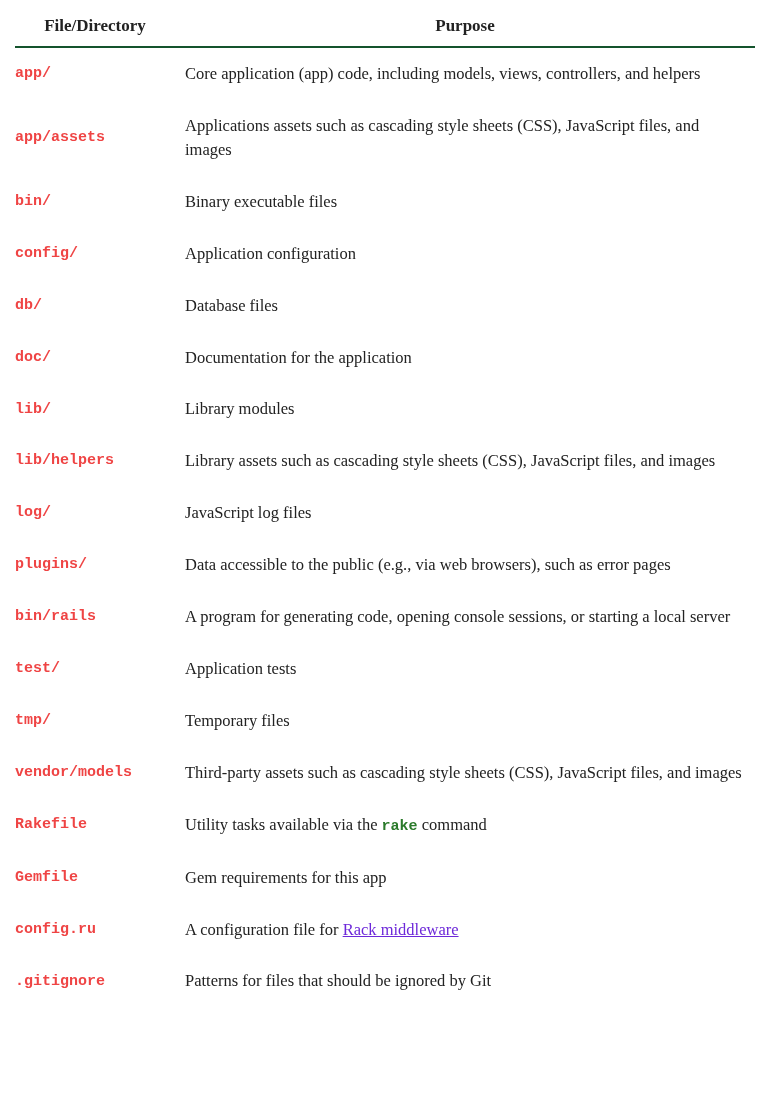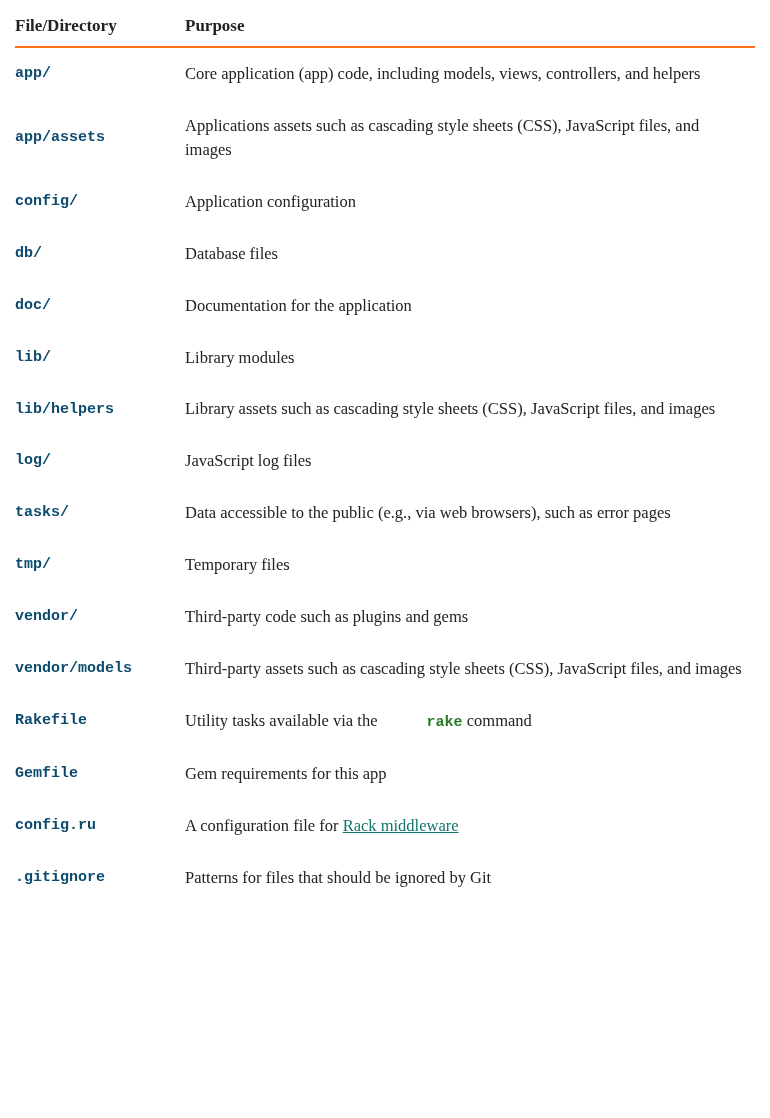--- a/index.html
+++ b/index.html
@@ -10,72 +10,75 @@
     color: #222;
     background: #fff;
     width: 770px;
   }
   table {
     border-collapse: collapse;
     width: 740px;
     margin: 10px 15px 30px 15px;
   }
   thead th {
-    text-align: left;
+    text-align: center;
     font-weight: bold;
     padding: 6px 10px 10px 0;
-    border-bottom: 2px solid #f97316;
+    border-bottom: 2px solid #14532d;
     font-size: 17px;
   }
   tbody td {
     padding: 14px 10px 14px 0;
     vertical-align: middle;
     font-size: 16.5px;
     line-height: 1.45;
   }
   td.file-col {
     width: 160px;
     font-family: 'Courier New', Courier, monospace;
     font-weight: bold;
-    color: #0c4a6e;
+    color: #ef4444;
     font-size: 15px;
     white-space: nowrap;
   }
   td.purpose-col {
     color: #222;
   }
   .code-inline {
     font-family: 'Courier New', Courier, monospace;
     font-weight: bold;
     color: #2a7a2a;
     font-size: 15px;
-    margin-left: 45px;
   }
   a.link {
-    color: #0f766e;
+    color: #6d28d9;
   }
 </style>
 </head>
 <body>
 
 <table>
   <thead>
     <tr>
       <th>File/Directory</th>
       <th>Purpose</th>
     </tr>
   </thead>
   <tbody id="tbody">
       <tr>
         <td class="file-col">app/</td>
         <td class="purpose-col">Core application (app) code, including models, views, controllers, and helpers</td>
       </tr>
       <tr>
         <td class="file-col">app/assets</td>
         <td class="purpose-col">Applications assets such as cascading style sheets (CSS), JavaScript files, and images</td>
+      </tr>
+      <tr>
+        <td class="file-col">bin/</td>
+        <td class="purpose-col">Binary executable files</td>
       </tr>
       <tr>
         <td class="file-col">config/</td>
         <td class="purpose-col">Application configuration</td>
       </tr>
       <tr>
         <td class="file-col">db/</td>
         <td class="purpose-col">Database files</td>
       </tr>
       <tr>
@@ -88,30 +91,34 @@
       </tr>
       <tr>
         <td class="file-col">lib/helpers</td>
         <td class="purpose-col">Library assets such as cascading style sheets (CSS), JavaScript files, and images</td>
       </tr>
       <tr>
         <td class="file-col">log/</td>
         <td class="purpose-col">JavaScript log files</td>
       </tr>
       <tr>
-        <td class="file-col">tasks/</td>
+        <td class="file-col">plugins/</td>
         <td class="purpose-col">Data accessible to the public (e.g., via web browsers), such as error pages</td>
+      </tr>
+      <tr>
+        <td class="file-col">bin/rails</td>
+        <td class="purpose-col">A program for generating code, opening console sessions, or starting a local server</td>
+      </tr>
+      <tr>
+        <td class="file-col">test/</td>
+        <td class="purpose-col">Application tests</td>
       </tr>
       <tr>
         <td class="file-col">tmp/</td>
         <td class="purpose-col">Temporary files</td>
-      </tr>
-      <tr>
-        <td class="file-col">vendor/</td>
-        <td class="purpose-col">Third-party code such as plugins and gems</td>
       </tr>
       <tr>
         <td class="file-col">vendor/models</td>
         <td class="purpose-col">Third-party assets such as cascading style sheets (CSS), JavaScript files, and images</td>
       </tr>
       <tr>
         <td class="file-col">Rakefile</td>
         <td class="purpose-col"><span>Utility tasks available via the </span><span class="code-inline">rake</span><span> command</span></td>
       </tr>
       <tr>

